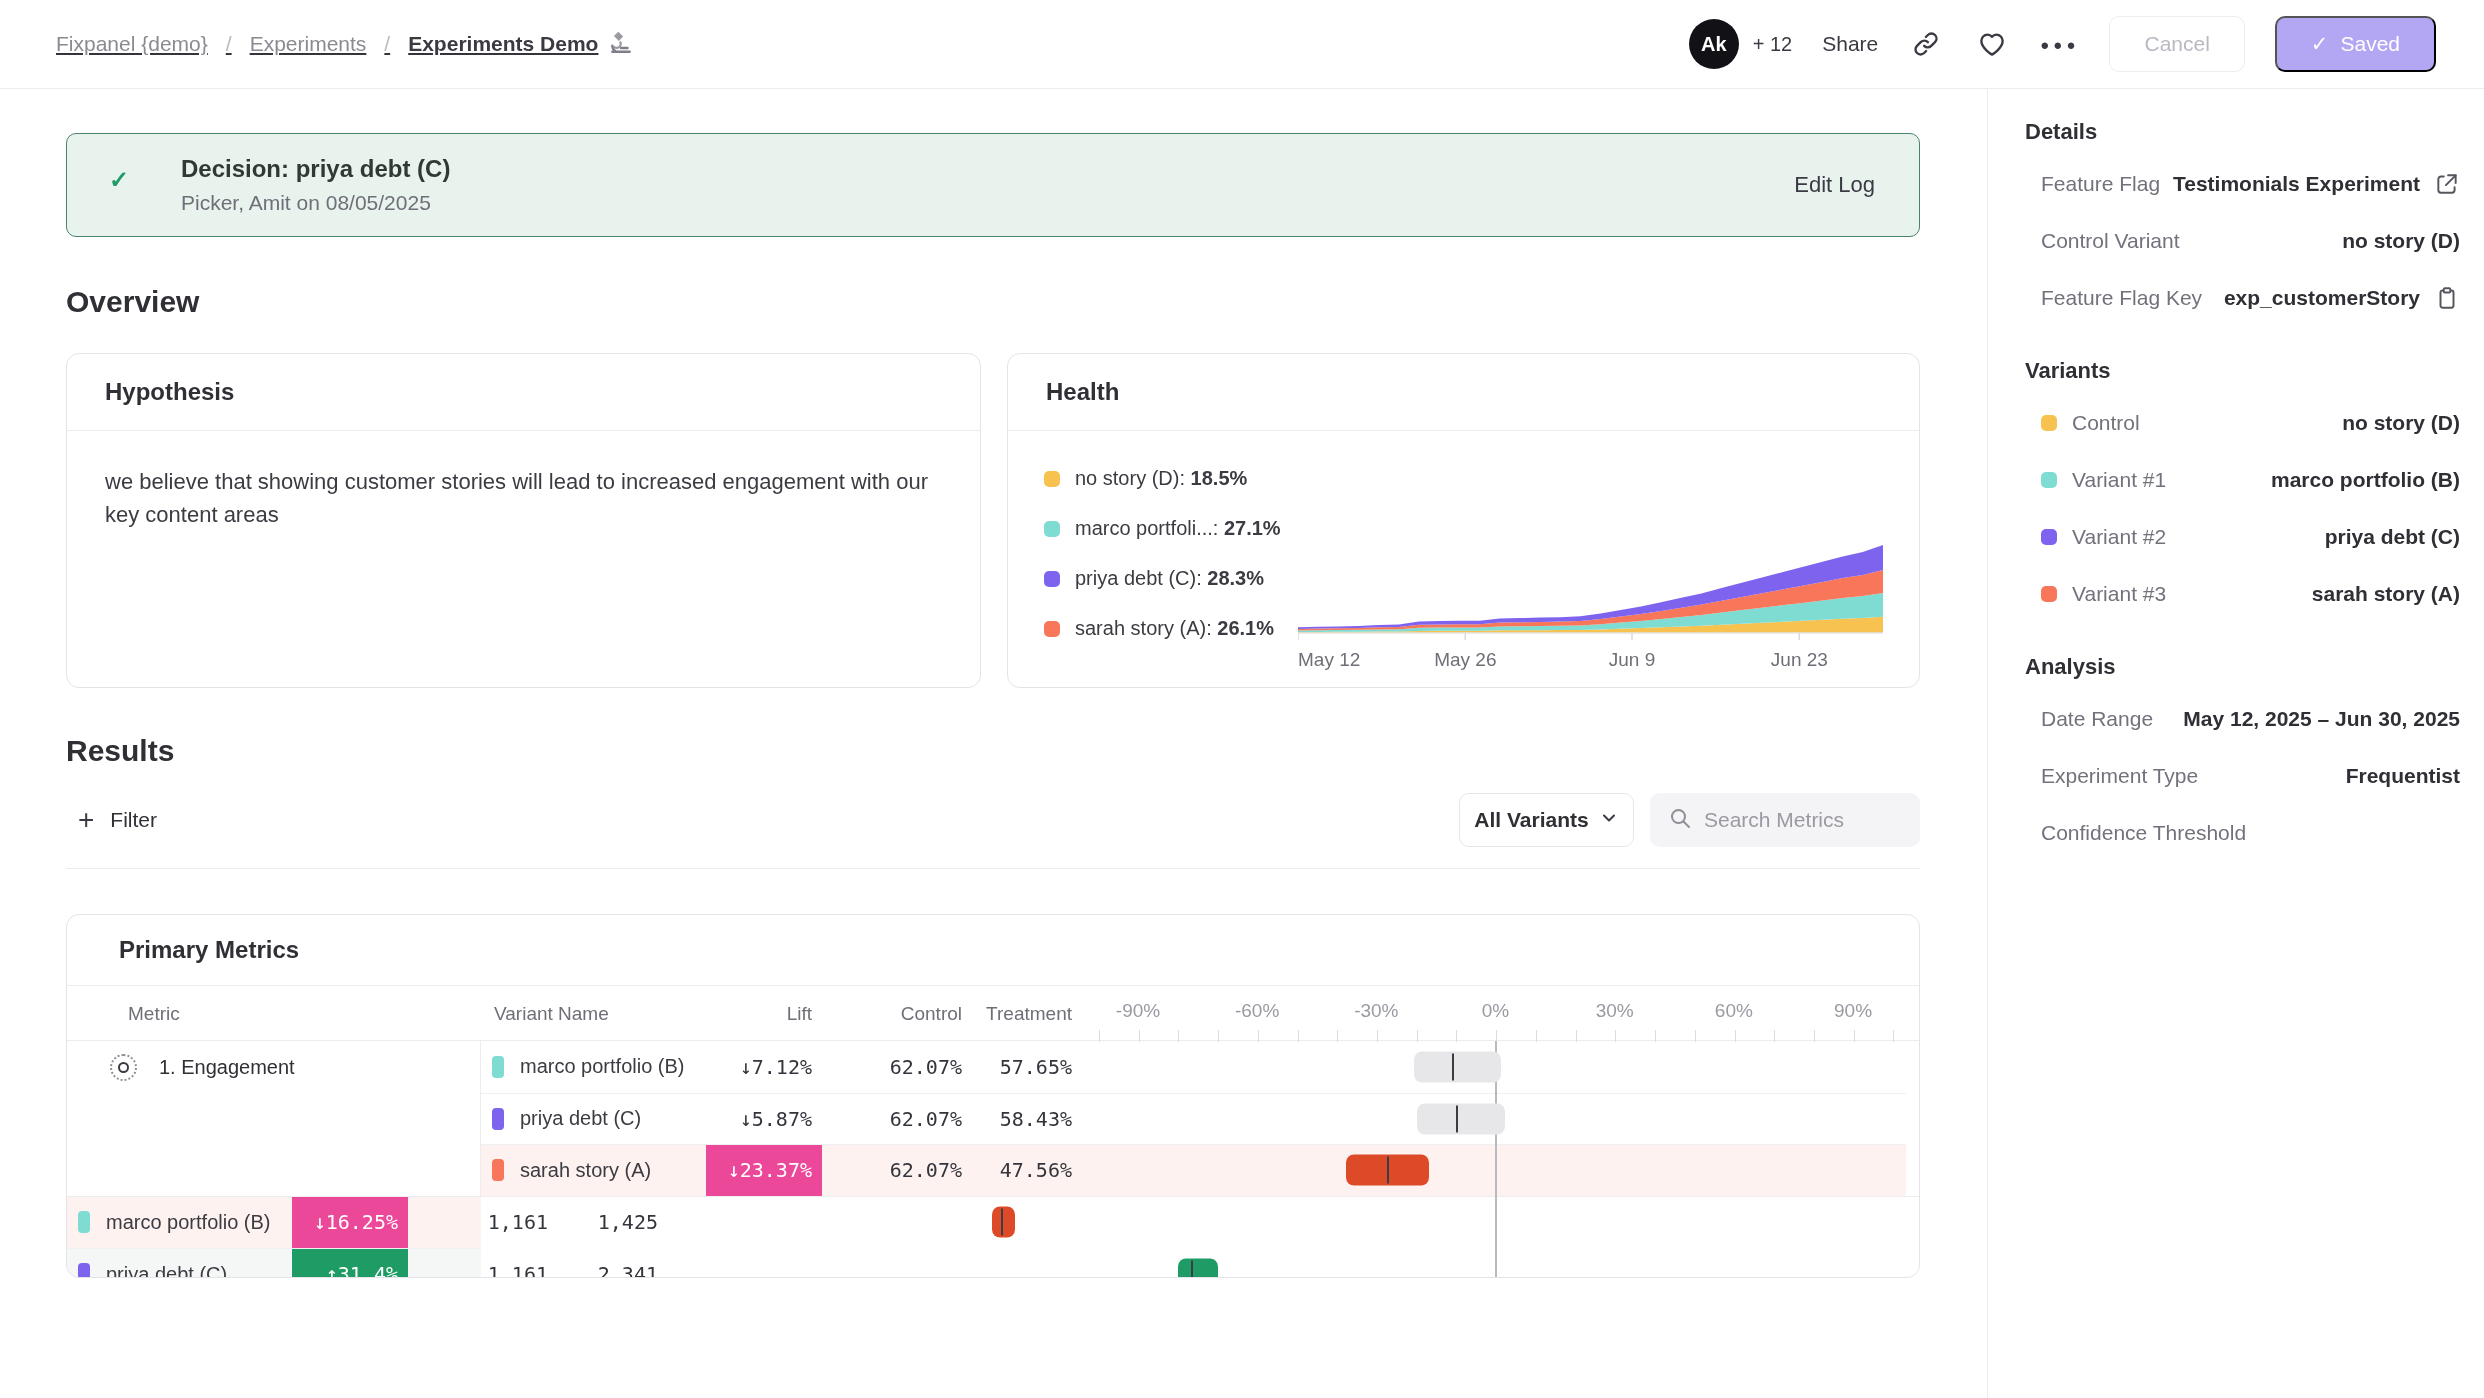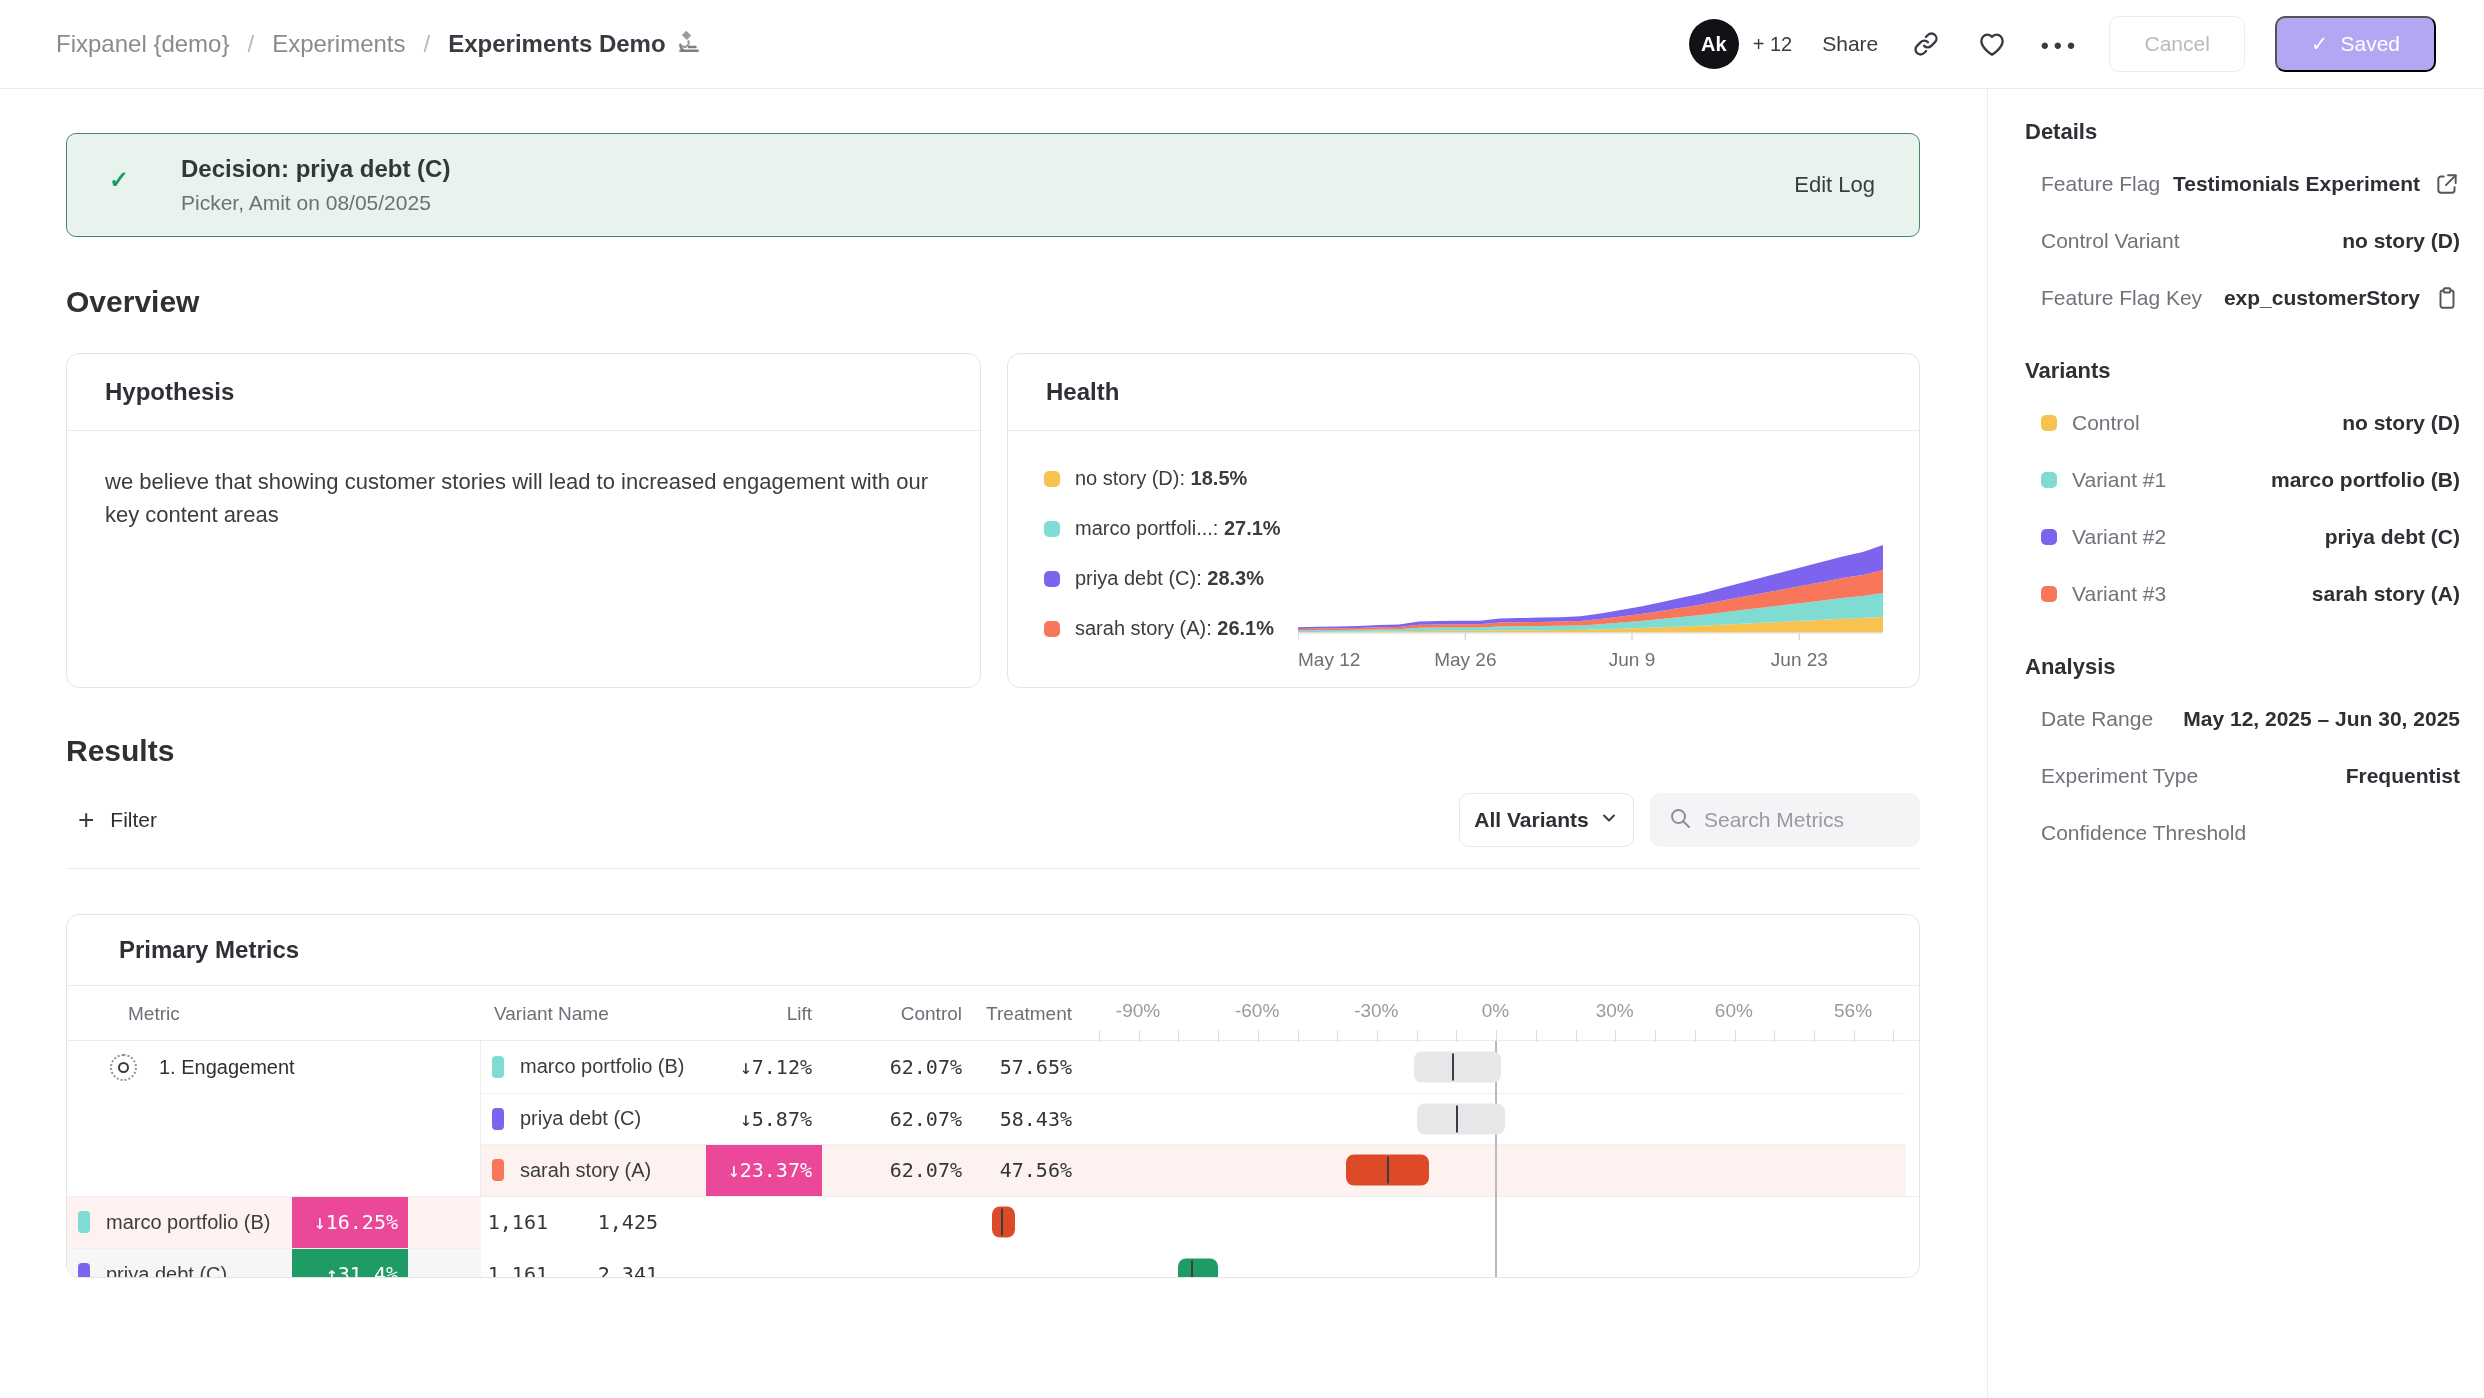--- a/index.html
+++ b/index.html
@@ -3,21 +3,21 @@
 <meta charset="utf-8">
 <style>
   * { margin:0; padding:0; box-sizing:border-box; }
   html,body { background:#fff; }
   body { font-family:"Liberation Sans", sans-serif; color:#34343c; }
   .page { position:relative; width:2484px; height:1398px; background:#fff; overflow:hidden; }
 
   
   .topbar { position:absolute; top:0; left:0; width:2484px; height:89px; display:flex; align-items:center;
             padding:0 48px 0 56px; border-bottom:1px solid #ececef; background:#fff; z-index:5; }
-  .crumbs { display:flex; align-items:center; gap:18px; font-size:24px; }
+  .crumbs { display:flex; align-items:center; gap:18px; font-size:21px;text-decoration:underline; }
   .crumb-muted { color:#8a8a92; }
   .crumb-sep { color:#b9b9c0; }
   .crumb-current { color:#3a3a42; font-weight:600; display:flex; align-items:center; gap:10px; }
   .topbar-right { margin-left:auto; display:flex; align-items:center; gap:30px; }
   .avatar { width:50px; height:50px; border-radius:50%; background:#121216; color:#fff; font-weight:700;
             font-size:20px; display:flex; align-items:center; justify-content:center; }
   .collab-more { font-size:20px; color:#3a3a42; margin-left:-16px; }
   .toplink { font-size:21px; color:#3a3a42; font-weight:500; }
   .icon-btn { display:flex; align-items:center; justify-content:center; width:36px; height:36px; color:#3a3a42; }
   .dots { font-size:15px; letter-spacing:4px; color:#3a3a42; }
@@ -287,21 +287,21 @@
         <div class="th-right">Control</div>
         <div class="th-right">Treatment</div>
         <div class="th-axis">
           <div class="axis-ticks"></div>
         <span class="axis-label" style="left: 56px;">-90%</span>
             <span class="axis-label" style="left: 175.17px;">-60%</span>
             <span class="axis-label" style="left: 294.34px;">-30%</span>
             <span class="axis-label" style="left: 413.51px;">0%</span>
             <span class="axis-label" style="left: 532.68px;">30%</span>
             <span class="axis-label" style="left: 651.85px;">60%</span>
-            <span class="axis-label" style="left: 771.02px;">56%</span>
+            <span class="axis-label" style="left: 771.02px;">90%</span>
           </div>
       </div>
       <div class="pm-body">
 
       <div class="pm-group">
             <div class="pm-metric-cell">
               <span class="metric-icon">
                 <span class="metric-icon-inner"></span>
               </span>
               <span class="metric-label">1. Engagement</span>

